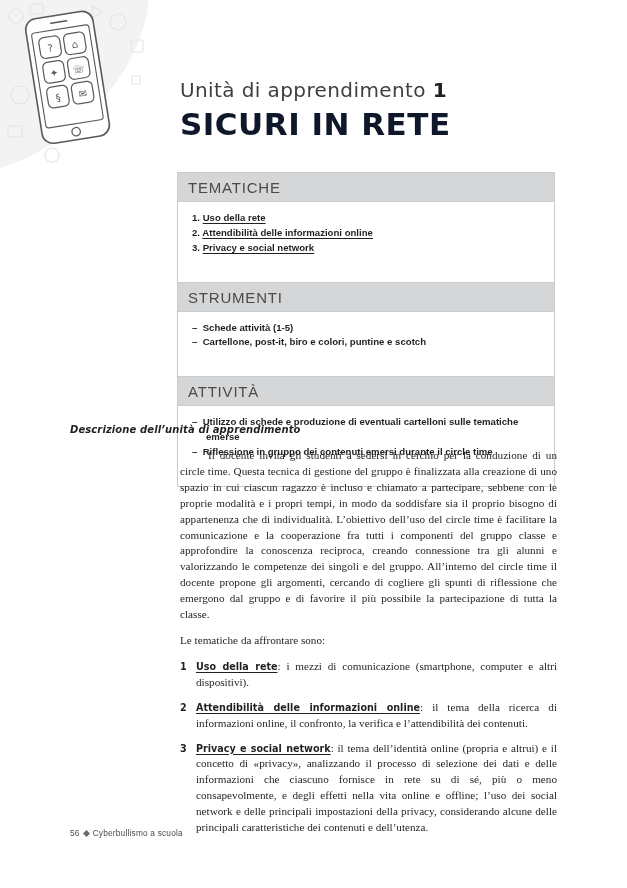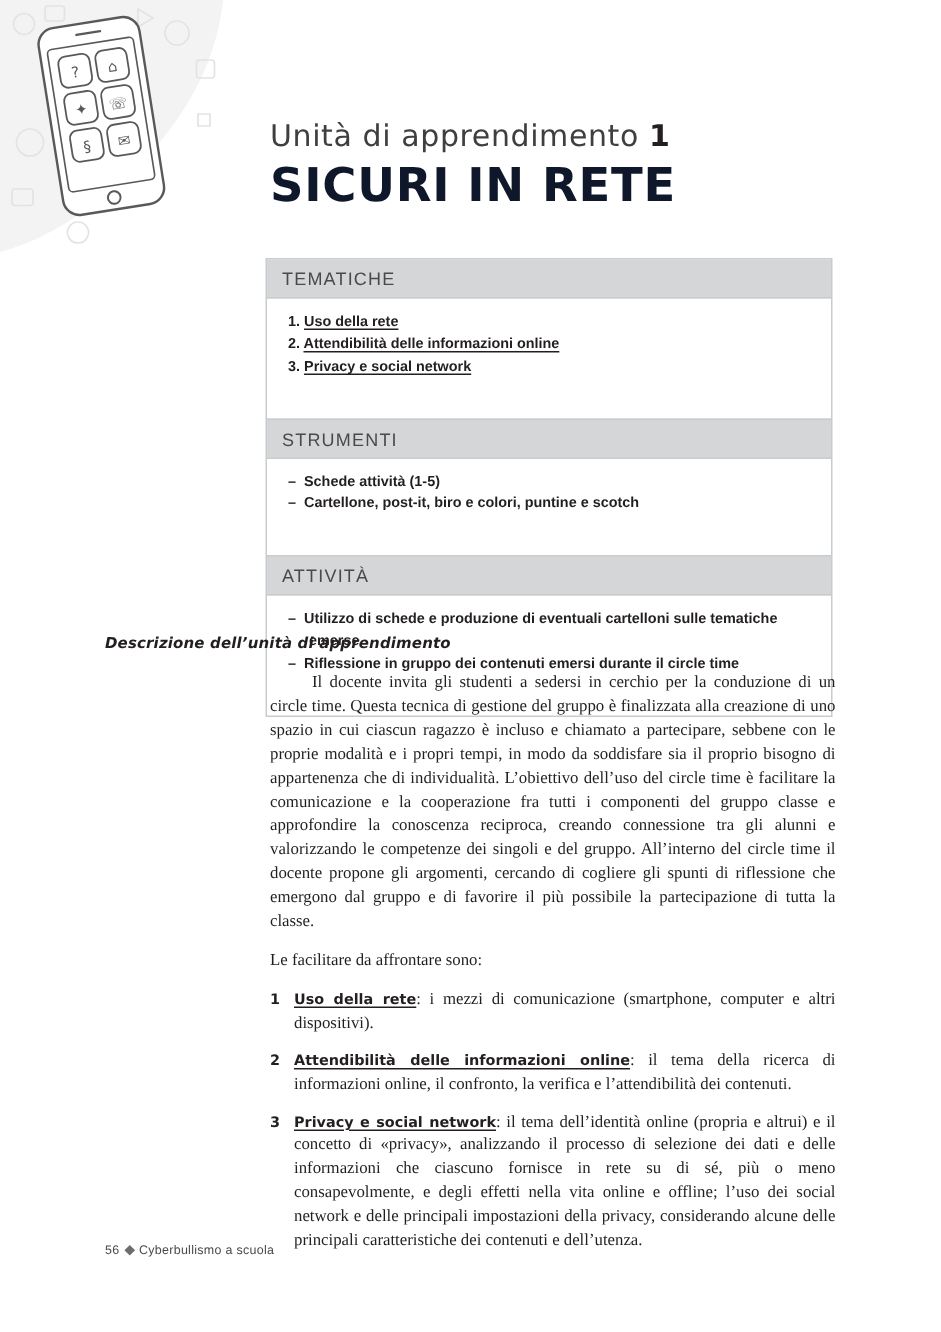--- a/index.html
+++ b/index.html
@@ -70,21 +70,21 @@
     left: 177px;
     top: 172px;
     width: 378px;
     border: 1px solid #c9ccce;
     box-sizing: border-box;
     background: #fff;
   }
   .info-head {
     background: #d4d6d8;
     color: #4a4a4a;
-    font-size: 12px;
+    font-size: 15px;
     letter-spacing: 0.8px;
     padding: 6px 10px 5px 10px;
     border-bottom: 1px solid #c9ccce;
     border-top: 1px solid #c9ccce;
   }
   .info-head:first-child { border-top: none; }
   .info-body {
     padding: 9px 10px 26px 14px;
     font-size: 9.6px;
     line-height: 1.55;
@@ -271,21 +271,21 @@
         <span>–&nbsp;&nbsp;</span><span>Riflessione in gruppo dei contenuti emersi durante il circle time</span>
       </div>
     </div>
 
   </div>
 
   <div class="desc-heading">Descrizione dell’unità di apprendimento</div>
 
   <div class="body-text">
     <p class="indent">Il docente invita gli studenti a sedersi in cerchio per la conduzione di un circle time. Questa tecnica di gestione del gruppo è finalizzata alla creazione di uno spazio in cui ciascun ragazzo è incluso e chiamato a partecipare, sebbene con le proprie modalità e i propri tempi, in modo da soddisfare sia il proprio bisogno di appartenenza che di individualità. L’obiettivo dell’uso del circle time è facilitare la comunicazione e la cooperazione fra tutti i componenti del gruppo classe e approfondire la conoscenza reciproca, creando connessione tra gli alunni e valorizzando le competenze dei singoli e del gruppo. All’interno del circle time il docente propone gli argomenti, cercando di cogliere gli spunti di riflessione che emergono dal gruppo e di favorire il più possibile la partecipazione di tutta la classe.</p>
-    <p>Le facilitare da affrontare sono:</p>
+    <p>Le tematiche da affrontare sono:</p>
 
     <div class="list-item">
       <div class="idx">1</div>
       <div class="itext"><span class="strong">Uso della rete</span><span>: i mezzi di comunicazione (smartphone, computer e altri dispositivi).</span></div>
     </div>
 
     <div class="list-item">
       <div class="idx">2</div>
       <div class="itext"><span class="strong">Attendibilità delle informazioni online</span><span>: il tema della ricerca di informazioni online, il confronto, la verifica e l’attendibilità dei contenuti.</span></div>
     </div>

